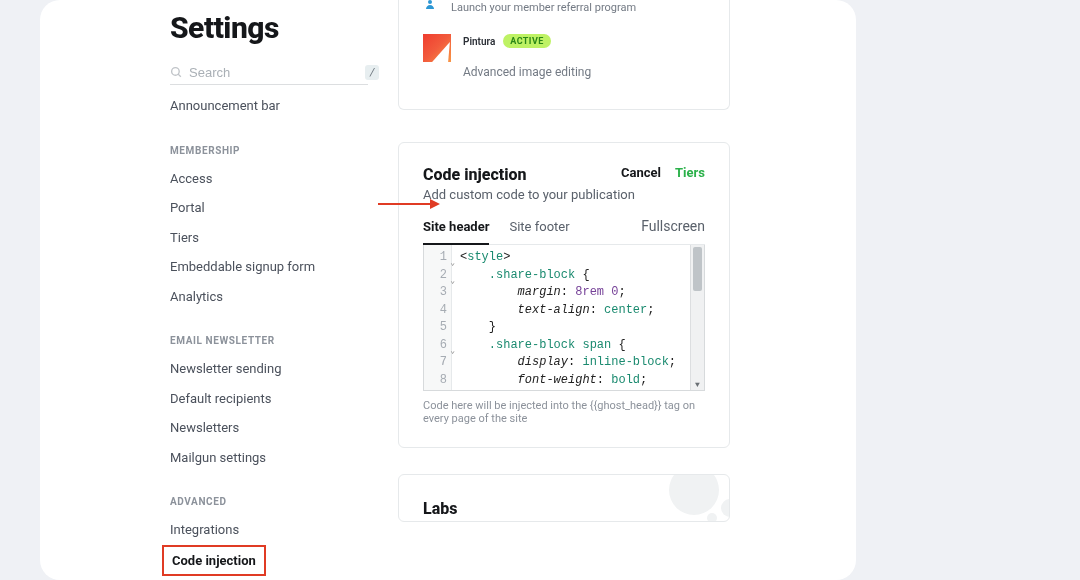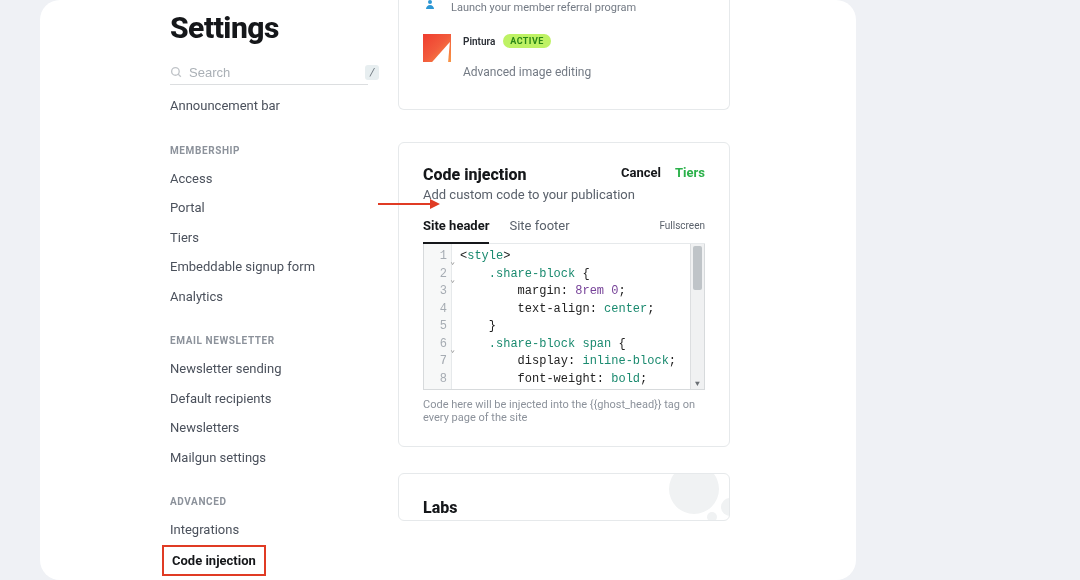--- a/index.html
+++ b/index.html
@@ -244,21 +244,21 @@
     .tab.active::after {
       content: "";
       position: absolute;
       bottom: -1px;
       left: 0;
       right: 0;
       height: 2px;
       background: #15171a;
     }
     .fullscreen {
-      font-size: 10px;
+      font-size: 14px;
       color: #5a616b;
       cursor: pointer;
       padding-bottom: 10px;
     }
     .editor {
       display: flex;
       border: 1px solid #d7dadc;
       border-top: none;
       height: 146px;
       font-family: "SFMono-Regular", Consolas, "Liberation Mono", Menlo, monospace;
@@ -285,21 +285,21 @@
     }
     .code {
       padding: 4px 8px 0 8px;
       line-height: 17.5px;
       flex: 1;
       white-space: pre;
       overflow: hidden;
     }
     .tok-tag { color: #1a8a6f; }
     .tok-selector { color: #1a8a6f; }
-    .tok-prop { color: #222; }
+    .tok-prop { color: #222; font-style: italic; }
     .tok-value-num { color: #764298; }
     .tok-value-kw { color: #1a8a6f; }
     .tok-punc { color: #222; }
     .scrollbar-track {
       width: 14px;
       background: #f0f1f2;
       border-left: 1px solid #dcdee0;
       position: relative;
     }
     .scrollbar-thumb {

